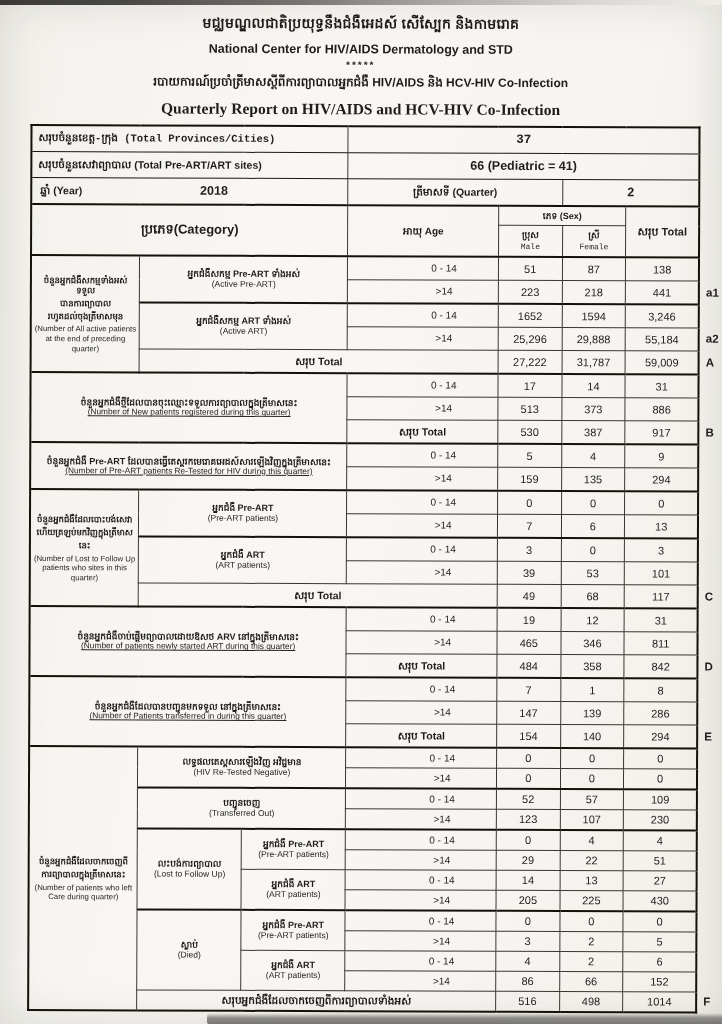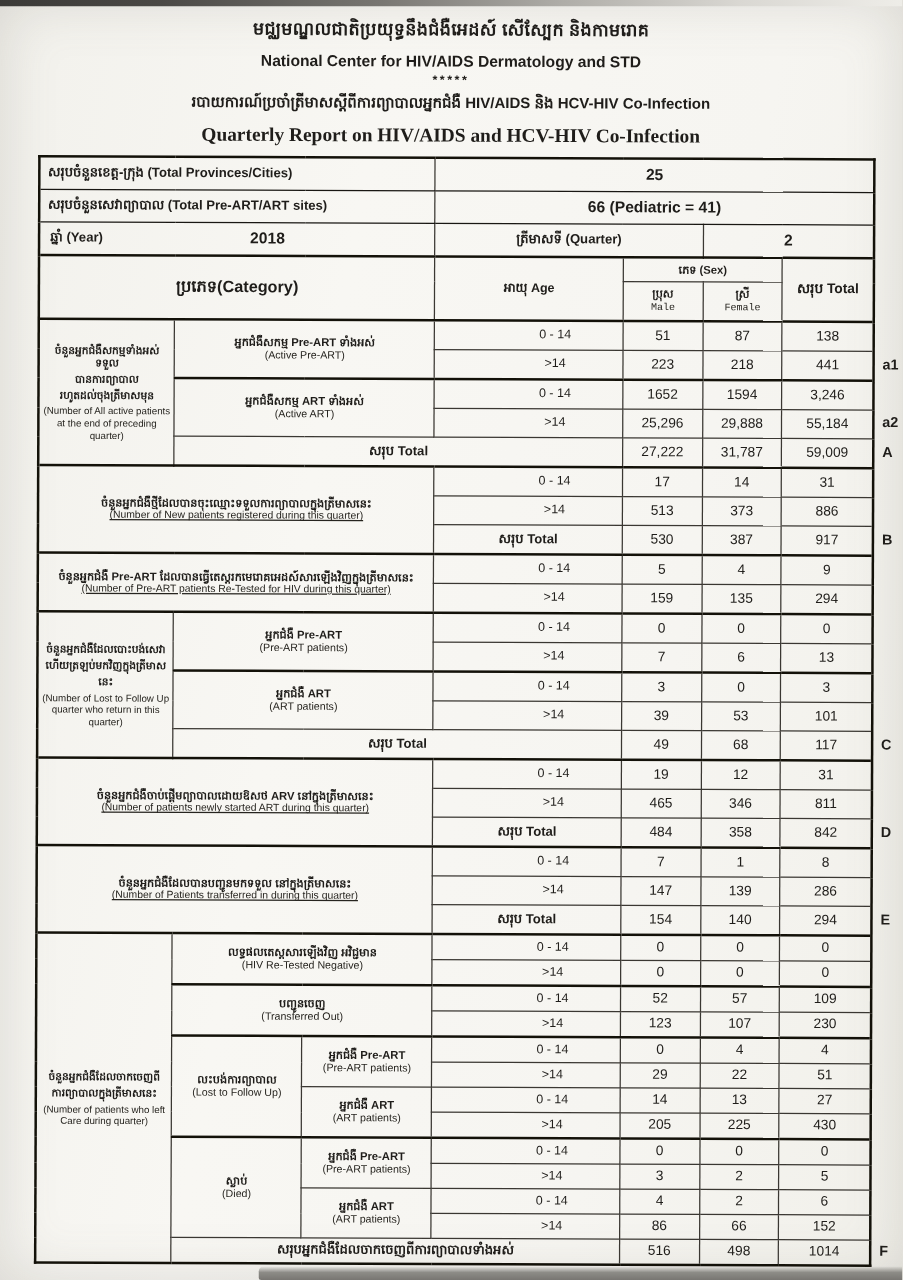--- a/index.html
+++ b/index.html
@@ -23,21 +23,21 @@
   .h-en2{font-family:"Liberation Serif",serif;font-weight:bold;font-size:15.5px;margin-top:8px;margin-bottom:7px;}
 
   table.t{border-collapse:collapse;table-layout:fixed;margin-left:31px;}
   col.c1{width:110px}col.c2{width:105px}col.c3{width:105px}col.c4{width:152px}
   col.c5{width:64px}col.c6{width:64px}col.c7{width:74px}col.c8{width:18px}
   td{border:1px solid #3a3732;text-align:center;vertical-align:middle;
      padding:0 2px;font-size:11px;overflow:hidden;line-height:1.15;}
   tr.sum td{height:25px;border-bottom:1.8px solid #191713;}
   tr.hd1 td{height:18px;} tr.hd2 td{height:30px;font-family:Liberation Mono, monospace;}
   tr.d td{height:22px;} tr.fr td{height:19px;}
-  tr.first>td{border-top:2.8px solid #131109;}
+  tr.first>td{border-top:2.8px solid #131109;font-family:Liberation Mono, monospace;}
   tr.sT>td{border-top:2.8px solid #131109;}
   tr.gT>td{border-top:2px solid #131109;}
   tr.tT>td{border-top:1.7px solid #131109;}
   tr.last>td{border-bottom:2.8px solid #131109;}
   .c1L{border-left:2.8px solid #131109 !important;}
   .tc{border-right:2.8px solid #131109 !important;}
   .bfull{border-bottom:2.8px solid #131109 !important;}
   td.tg{border:0 none transparent !important;font-weight:bold;font-size:11.5px;
         text-align:left;padding-left:6px;background:transparent;}
   .km{font-weight:bold;}
@@ -83,21 +83,21 @@
           <col class="c4">
         <col class="c5">
           <col class="c6">
           <col class="c7">
           <col class="c8">
       </colgroup>
 
       <tbody>
           <tr class="sum first">
         <td colspan="3" class="c1L sumlbl">សរុបចំនួនខេត្ត-ក្រុង (Total Provinces/Cities)</td>
-        <td colspan="4" class="tc val">25</td>
+        <td colspan="4" class="tc val">37</td>
         <td class="tg"></td>
       </tr>
       <tr class="sum">
         <td colspan="3" class="c1L sumlbl">សរុបចំនួនសេវាព្យាបាល (Total Pre-ART/ART sites)</td>
         <td colspan="4" class="tc val">66 (Pediatric = 41)</td>
         <td class="tg"></td>
       </tr>
       <tr class="sum">
         <td colspan="3" class="c1L">
           <div class="yrflex">
@@ -223,21 +223,21 @@
         <td class="tc">294</td>
         <td class="tg"></td>
       </tr>
 
       <tr class="d sT">
         <td rowspan="5" class="c1L side">
           <div class="skm">ចំនួនអ្នកជំងឺដែលបោះបង់សេវា</div>
           <div class="skm">ហើយត្រឡប់មកវិញក្នុងត្រីមាស</div>
           <div class="skm">នេះ</div>
           <div class="en sen">(Number of Lost to Follow Up</div>
-          <div class="en sen">quarter who return in this quarter)</div>
+          <div class="en sen">patients who sites in this quarter)</div>
         </td>
         <td colspan="2" rowspan="2" class="grp">
           <div class="km">អ្នកជំងឺ Pre-ART</div>
           <div class="en">(Pre-ART patients)</div>
         </td>
         <td class="ag">0 - 14</td>
         <td>0</td>
         <td>0</td>
         <td class="tc">0</td>
         <td class="tg"></td>

